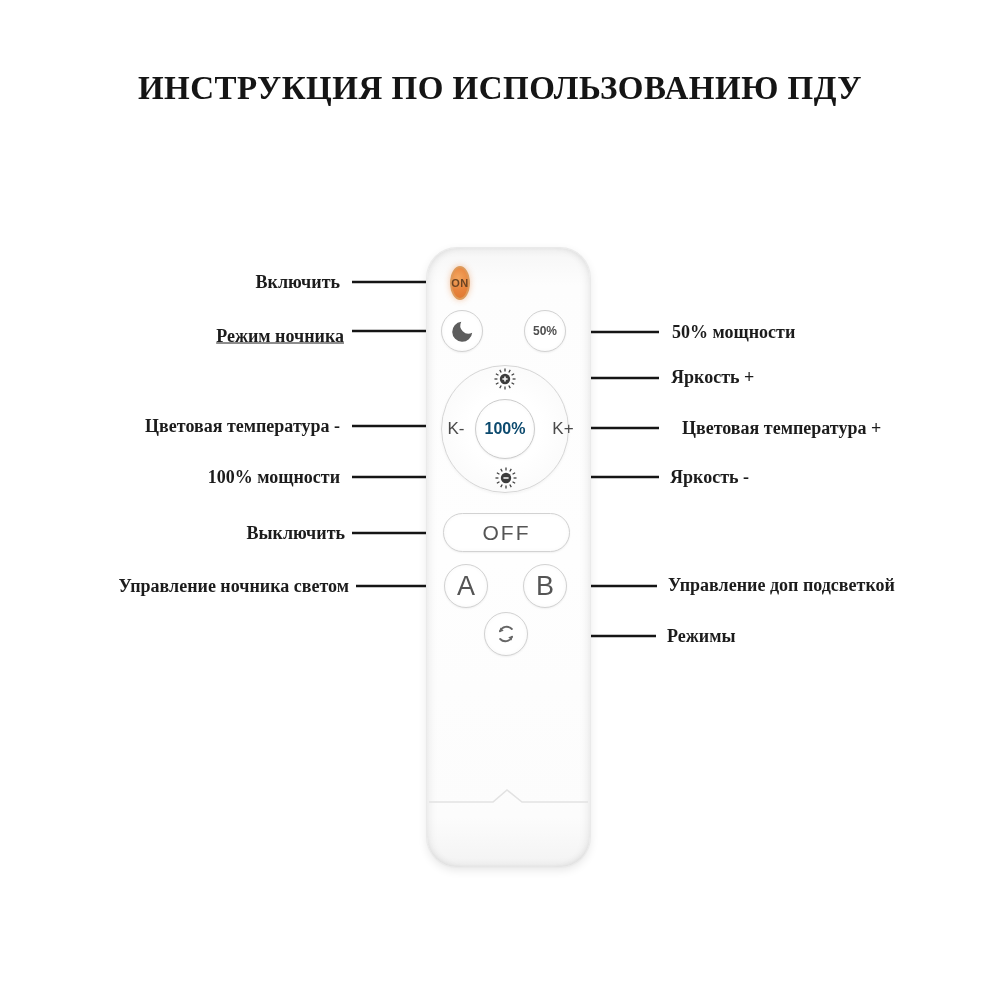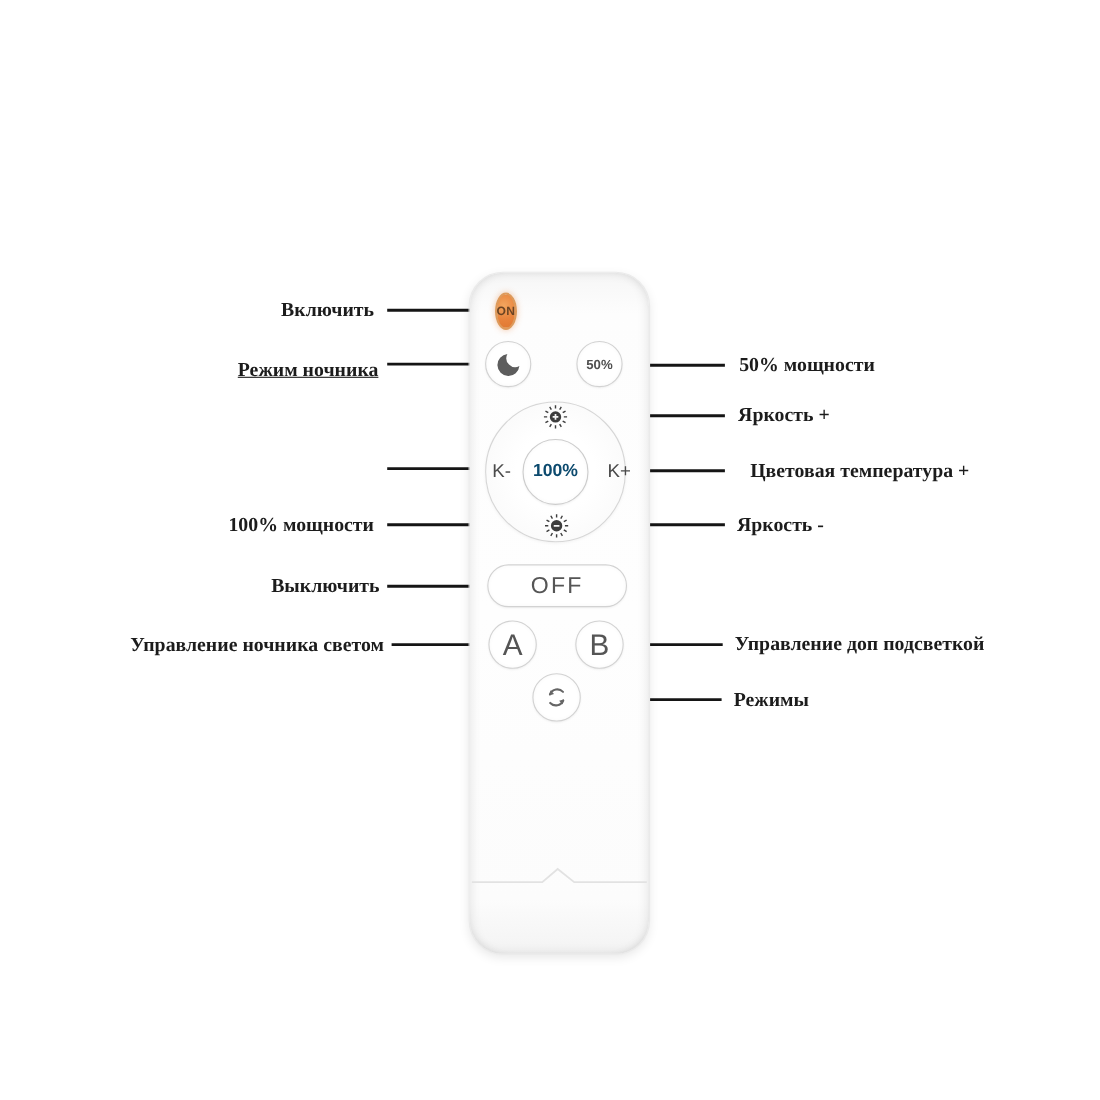--- a/index.html
+++ b/index.html
@@ -68,40 +68,42 @@
   .btn-a{left:17px;top:316px;width:44px;height:44px;font-size:27px;font-weight:normal;color:#555;}
   .btn-b{left:96px;top:316px;width:44px;height:44px;font-size:27px;font-weight:normal;color:#555;}
   .btn-cycle{left:57px;top:364px;width:44px;height:44px;}
   .seam{position:absolute;left:0;top:0;pointer-events:none;}
 </style>
 </head>
 <body>
 
 <div class="page">
 
+  <div class="title">ИНСТРУКЦИЯ ПО ИСПОЛЬЗОВАНИЮ ПДУ</div>
 
   <svg class="lines" width="1000" height="1000" viewBox="0 0 1000 1000">
     <g stroke="#151515" stroke-width="2.6" fill="none" stroke-linejoin="round">
       <path d="M352 282 H451"></path>
       <path d="M352 331 H441"></path>
       <path d="M352 426 H448"></path>
       <path d="M352 477 H437 L487 438"></path>
       <path d="M352 533 H444"></path>
       <path d="M356 586 H445"></path>
       <path d="M566 332 H659"></path>
       <path d="M517 378 H659"></path>
       <path d="M572 428 H659"></path>
       <path d="M518 477 H659"></path>
       <path d="M567 586 H657"></path>
       <path d="M528 636 H656"></path>
     </g>
   </svg>
 
   <div class="lbl left" style="right:660px;top:282px;text-align:right;">Включить</div>
   <div class="lbl left" style="right:656px;top:336px;text-decoration:underline;">Режим ночника</div>
+  <div class="lbl left" style="right:660px;top:426px;">Цветовая температура -</div>
   <div class="lbl left" style="right:660px;top:477px;">100% мощности</div>
   <div class="lbl left" style="right:655px;top:533px;">Выключить</div>
   <div class="lbl left" style="right:651px;top:586px;">Управление ночника светом</div>
 
   <div class="lbl" style="left:672px;top:332px;">50% мощности</div>
   <div class="lbl" style="left:671px;top:377px;">Яркость +</div>
   <div class="lbl" style="left:670px;top:428px;margin-left:12px;">Цветовая температура +</div>
   <div class="lbl" style="left:670px;top:477px;">Яркость -</div>
   <div class="lbl" style="left:668px;top:585px;">Управление доп подсветкой</div>
   <div class="lbl" style="left:667px;top:636px;">Режимы</div>

